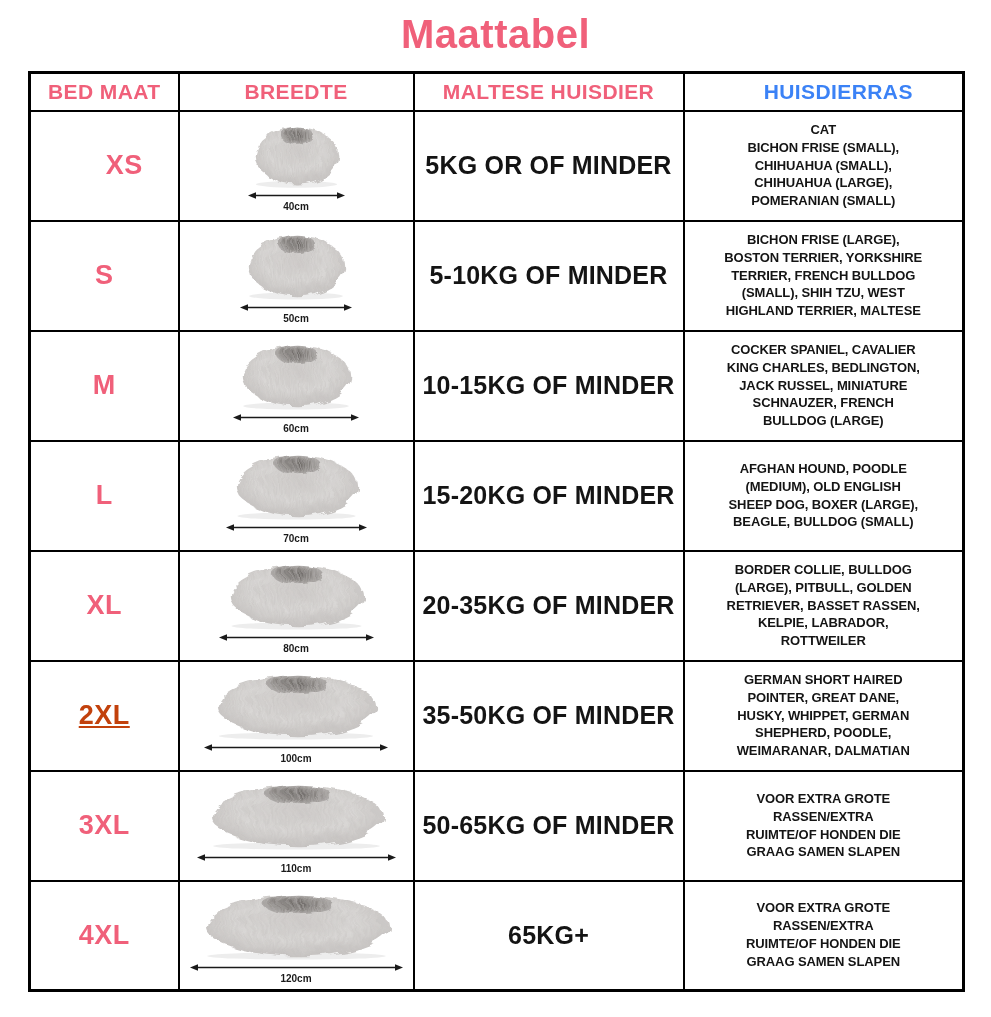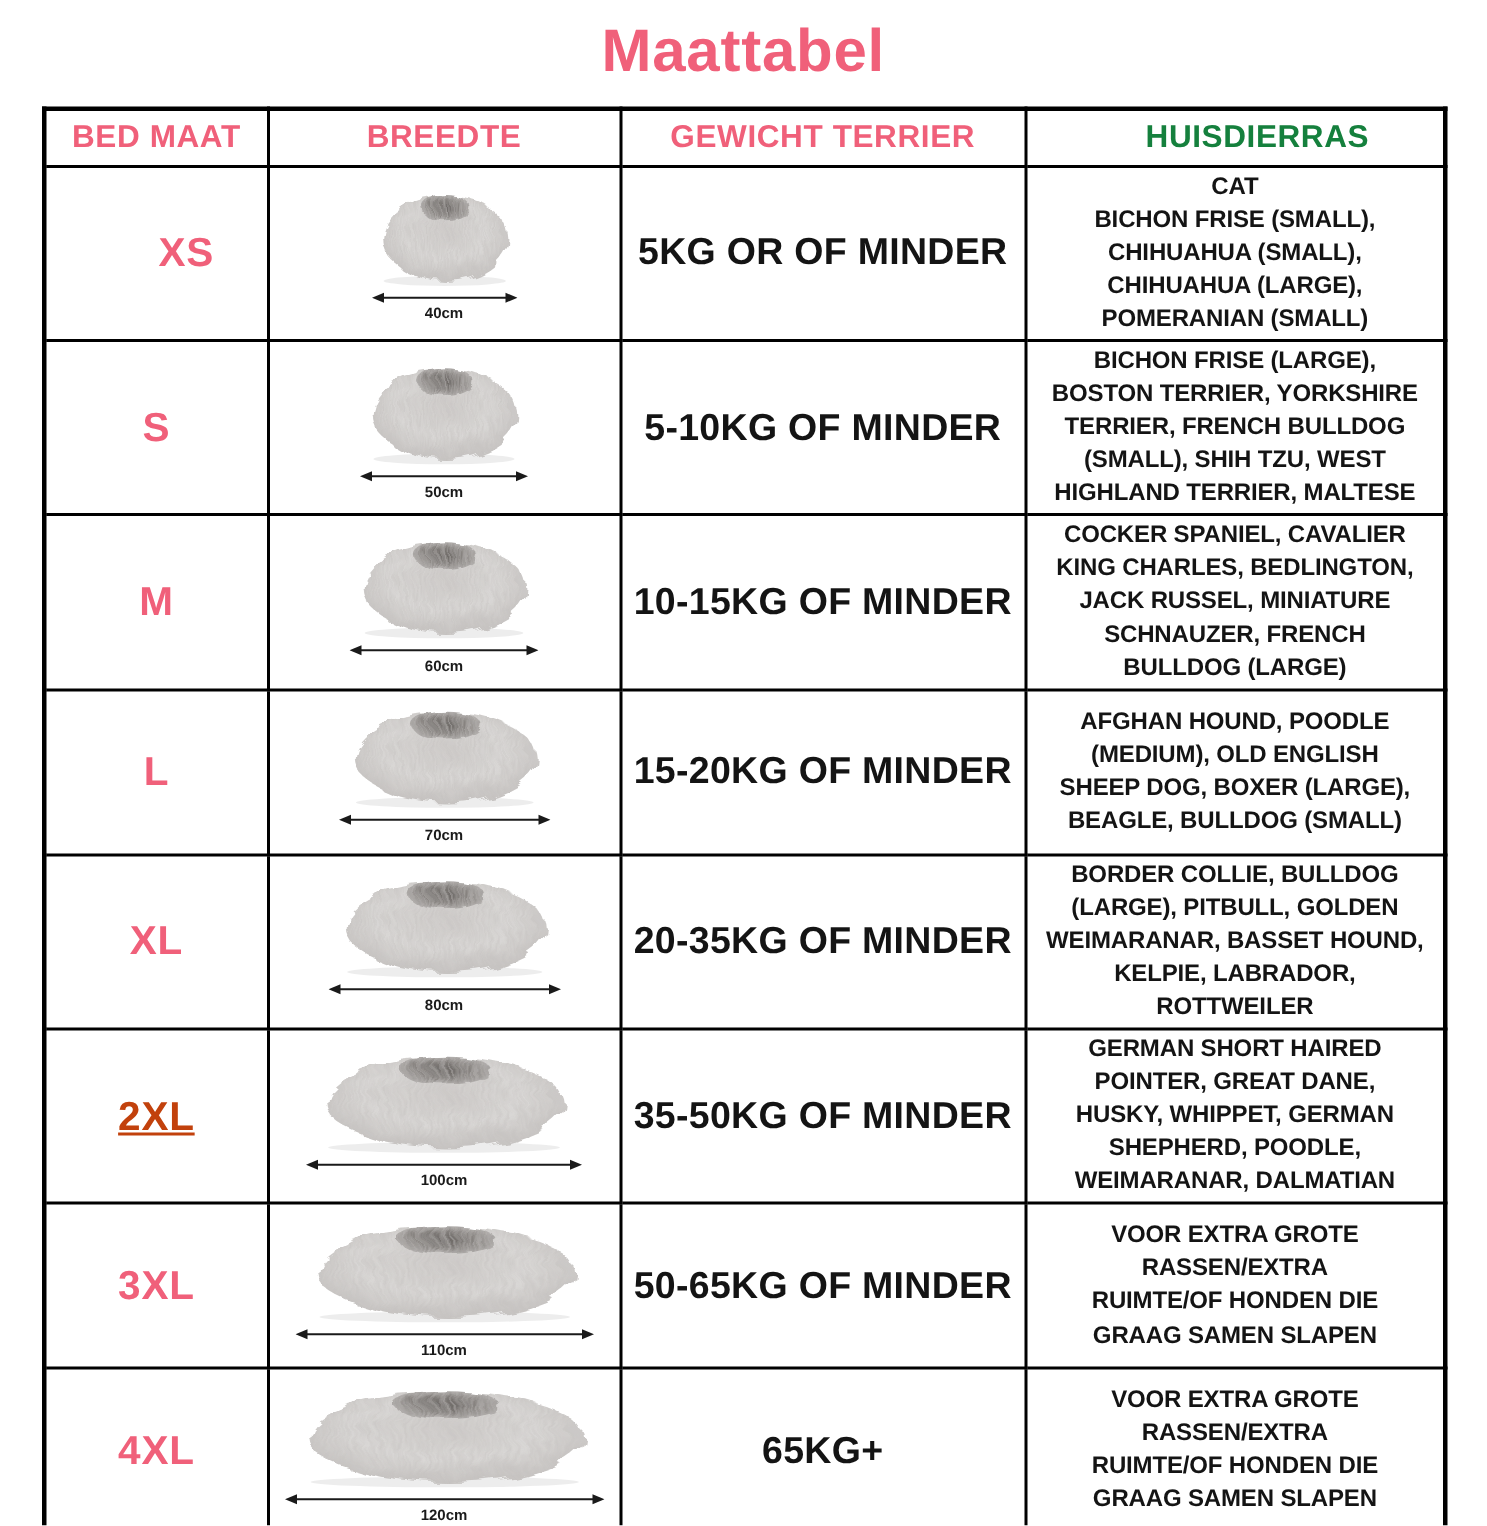--- a/index.html
+++ b/index.html
@@ -72,21 +72,21 @@
     color: #141414;
     letter-spacing: 0.2px;
     white-space: nowrap;
   }
   .breed-cell {
     font-weight: 700;
     color: #141414;
     padding: 4px 8px;
   }
   .breed-line {
-    font-size: 16px;
+    font-size: 13px;
     line-height: 1.38;
     letter-spacing: -0.1px;
     white-space: nowrap;
   }
   .defs-svg { position: absolute; width: 0; height: 0; }
 </style>
 </head>
 <body>
 
 <svg class="defs-svg" aria-hidden="true">
@@ -123,22 +123,22 @@
     <colgroup>
       <col style="width:149px">
       <col style="width:235px">
       <col style="width:270px">
       <col style="width:280px">
     </colgroup>
     <thead>
       <tr>
         <th style="color: rgb(240, 96, 122);">BED MAAT</th>
         <th style="color: rgb(240, 96, 122); text-align: center;">BREEDTE</th>
-        <th style="color: rgb(240, 96, 122);">GEWICHT TERRIER</th>
-        <th style="color: #15803d; padding-left: 36px;">HUISDIERRAS</th>
+        <th style="color: rgb(240, 96, 122);">MALTESE HUISDIER</th>
+        <th style="color: #3b82f6; padding-left: 36px;">HUISDIERRAS</th>
       </tr>
     </thead>
     <tbody id="rows">
   <tr>
     <td class="size-cell">
       <span class="size-label" style="color: rgb(240, 96, 122); margin-left: 40px;">XS</span>
     </td>
     <td class="bed-cell">
       <div class="bed-stack">
         <div class="bed-wrap"><svg width="97" height="70" viewBox="0 0 200 104" preserveAspectRatio="none">
@@ -286,21 +286,21 @@
                 </svg></div>
         <div class="cm-label">80cm</div>
       </div>
     </td>
     <td class="weight-cell">
       <span class="weight-label">20-35KG OF MINDER</span>
     </td>
     <td class="breed-cell">
             <div class="breed-line">BORDER COLLIE, BULLDOG</div>
             <div class="breed-line">(LARGE), PITBULL, GOLDEN</div>
-            <div class="breed-line">WEIMARANAR, BASSET HOUND,</div>
+            <div class="breed-line">RETRIEVER, BASSET RASSEN,</div>
             <div class="breed-line">KELPIE, LABRADOR,</div>
             <div class="breed-line">ROTTWEILER</div>
           </td>
   </tr>
 
   <tr>
     <td class="size-cell">
       <span class="size-label" style="color: #c2410c; text-decoration: underline;">2XL</span>
     </td>
     <td class="bed-cell">

